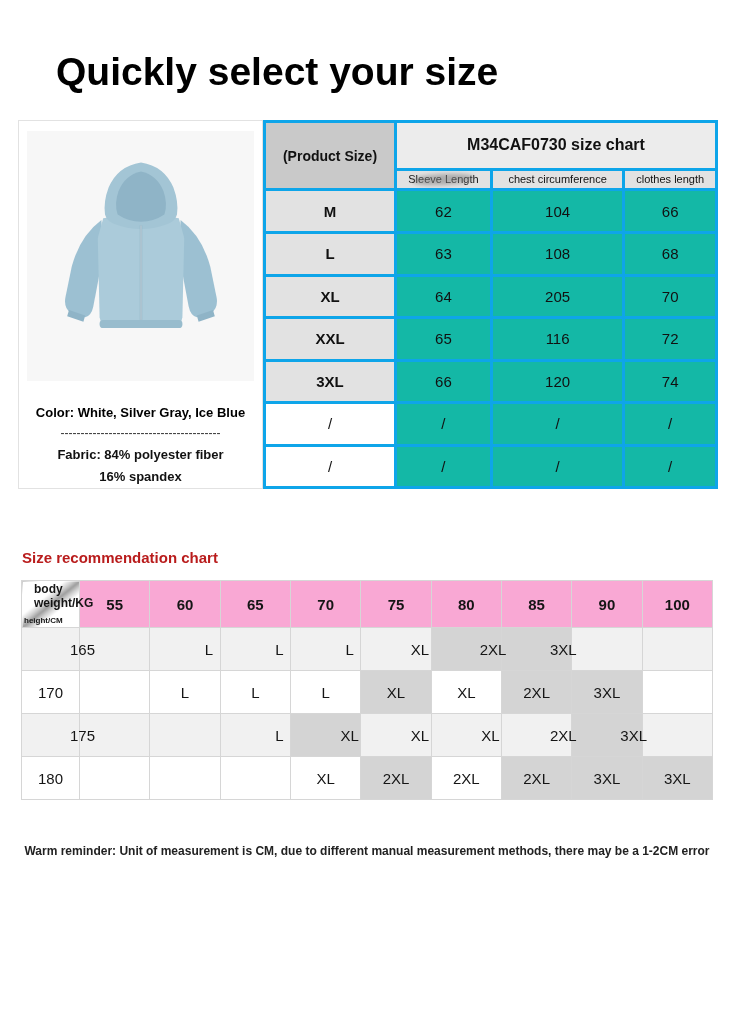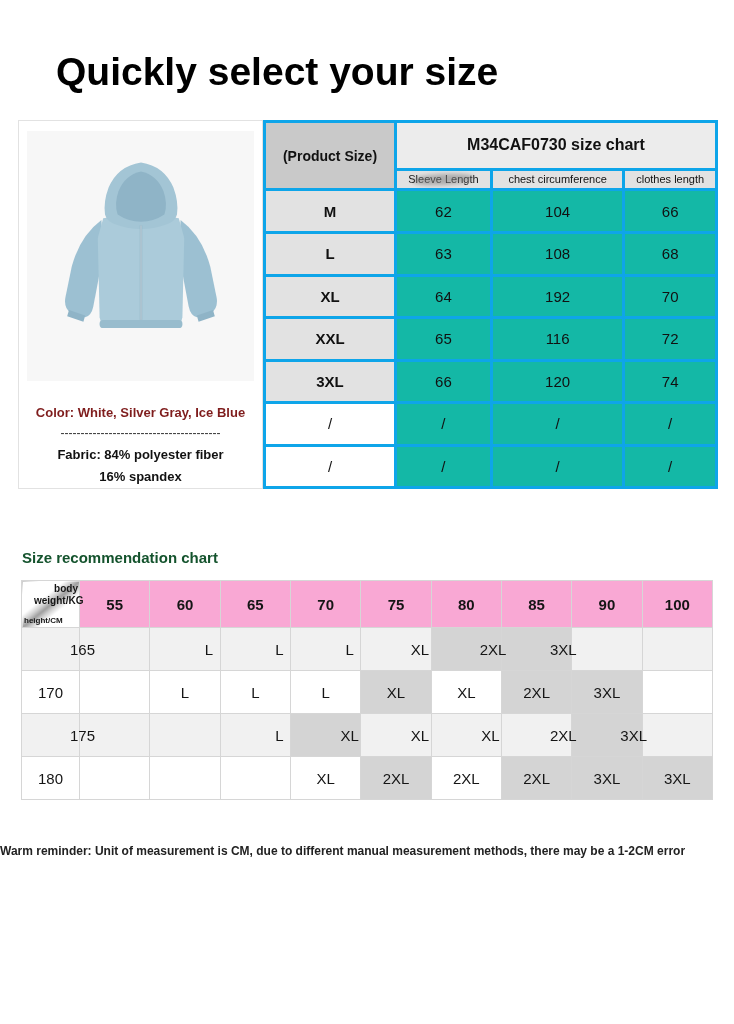--- a/index.html
+++ b/index.html
@@ -11,58 +11,58 @@
   .page-title {
     margin: 0; padding: 50px 0 0 56px;
     font-size: 39px; font-weight: 800; letter-spacing: 0; color: #000000;
   }
 
   
   .chart-wrap { display: flex; align-items: stretch; margin: 26px 16px 0 18px; }
 
   .product-panel { width: 245px; flex: none; border: 1px solid #e2e2e2; padding: 10px 8px 0; background: #fff; }
   .product-image { height: 250px; background: #f7f7f7; display: flex; align-items: center; justify-content: center; }
-  .color-info { margin-top: 24px; text-align: center; font-size: 13px; font-weight: 700; color: #7f1d1d; }
+  .color-info { margin-top: 24px; text-align: center; font-size: 13px; font-weight: 700; color: #000000; }
   .divider { margin: 6px 6px 4px; text-align: center; font-size: 12px; color: #333; white-space: nowrap; overflow: hidden; }
   .fabric-info { text-align: center; font-size: 13px; font-weight: 700; line-height: 1.7; color: #111; }
   .fabric-info.first { margin-top: 4px; }
 
   .size-chart { flex: 1; border-collapse: collapse; table-layout: fixed; }
   .size-chart td { border: 3px solid #0ea5e9; text-align: center; vertical-align: middle; padding: 0; }
   .corner-head { background: #c9c9c9; font-weight: 700; font-size: 14px; }
   .chart-title { background: #ececec; font-weight: 700; font-size: 16px; height: 46px; }
   .subhead { background: #e2e2e2; font-size: 11px; height: 20px; padding: 2px 16px; position: relative; line-height: 1.3; }
   .subhead.smudged::after {
     content: ""; position: absolute; left: 50%; bottom: 3px;
     transform: translateX(-50%) rotate(-3deg);
     width: 62px; height: 11px; background: #7e7e7e; opacity: .55;
     border-radius: 50%; filter: blur(2px);
   }
   .size-cell { background: #e2e2e2; font-weight: 700; font-size: 15px; height: 41px; }
   .size-cell.plain { background: #fff; font-weight: 400; }
   .value-cell { background: #14b8a6; font-size: 15px; height: 41px; }
 
   
-  .rec-heading { margin: 60px 0 0 22px; font-size: 15px; font-weight: 700; color: #14532d; }
+  .rec-heading { margin: 60px 0 0 22px; font-size: 15px; font-weight: 700; color: #b91c1c; }
 
   .rec-table { width: 692px; margin: 14px 21px 0; border-collapse: collapse; table-layout: fixed; }
   .rec-table td { border: 1px solid #d6d6d6; text-align: center; vertical-align: middle; font-size: 15px; padding: 0; color: #151515; }
   .rec-head { font-weight: 700; height: 47px; background: #f9a8d4; }
   .corner-cell {
     position: relative; height: 47px;
     background: linear-gradient(to bottom right, #ffffff 36%, #cfcfcf 44%, #9e9e9e 50%, #cfcfcf 56%, #ffffff 64%);
   }
-  .corner-weight { position: absolute; top: 2px; right: 1px; width: 44px; font-size: 10px; line-height: 1.15; text-align: right; font-weight: 700; }
+  .corner-weight { position: absolute; top: 2px; right: 1px; width: 44px; font-size: 12px; line-height: 1.15; text-align: left; font-weight: 700; }
   .corner-height { position: absolute; bottom: 2px; left: 2px; width: 32px; font-size: 8px; line-height: 1.15; text-align: center; font-weight: 700; }
   .rec-height { height: 43px; background: #fff; }
   .rec-cell { background: #fff; height: 43px; }
   .rec-height.alt, .rec-cell.alt { background: #f1f1f1; padding-left: 48px; }
   .rec-cell.hl { background: #d4d4d4; }
 
-  .footer-note { margin-top: 44px; font-size: 12px; font-weight: 700; color: #222; }
+  .footer-note { margin-top: 44px; text-align: center; font-size: 12px; font-weight: 700; color: #222; }
 </style>
 </head>
 <body>
 
 <div class="page">
 
   <h1 class="page-title">Quickly select your size</h1>
 
   <div class="chart-wrap">
 
@@ -114,21 +114,21 @@
           </tr>
           <tr>
             <td class="size-cell">L</td>
             <td class="value-cell">63</td>
             <td class="value-cell">108</td>
             <td class="value-cell">68</td>
           </tr>
           <tr>
             <td class="size-cell">XL</td>
             <td class="value-cell">64</td>
-            <td class="value-cell">192</td>
+            <td class="value-cell">205</td>
             <td class="value-cell">70</td>
           </tr>
           <tr>
             <td class="size-cell">XXL</td>
             <td class="value-cell">65</td>
             <td class="value-cell">116</td>
             <td class="value-cell">72</td>
           </tr>
           <tr>
             <td class="size-cell">3XL</td>

